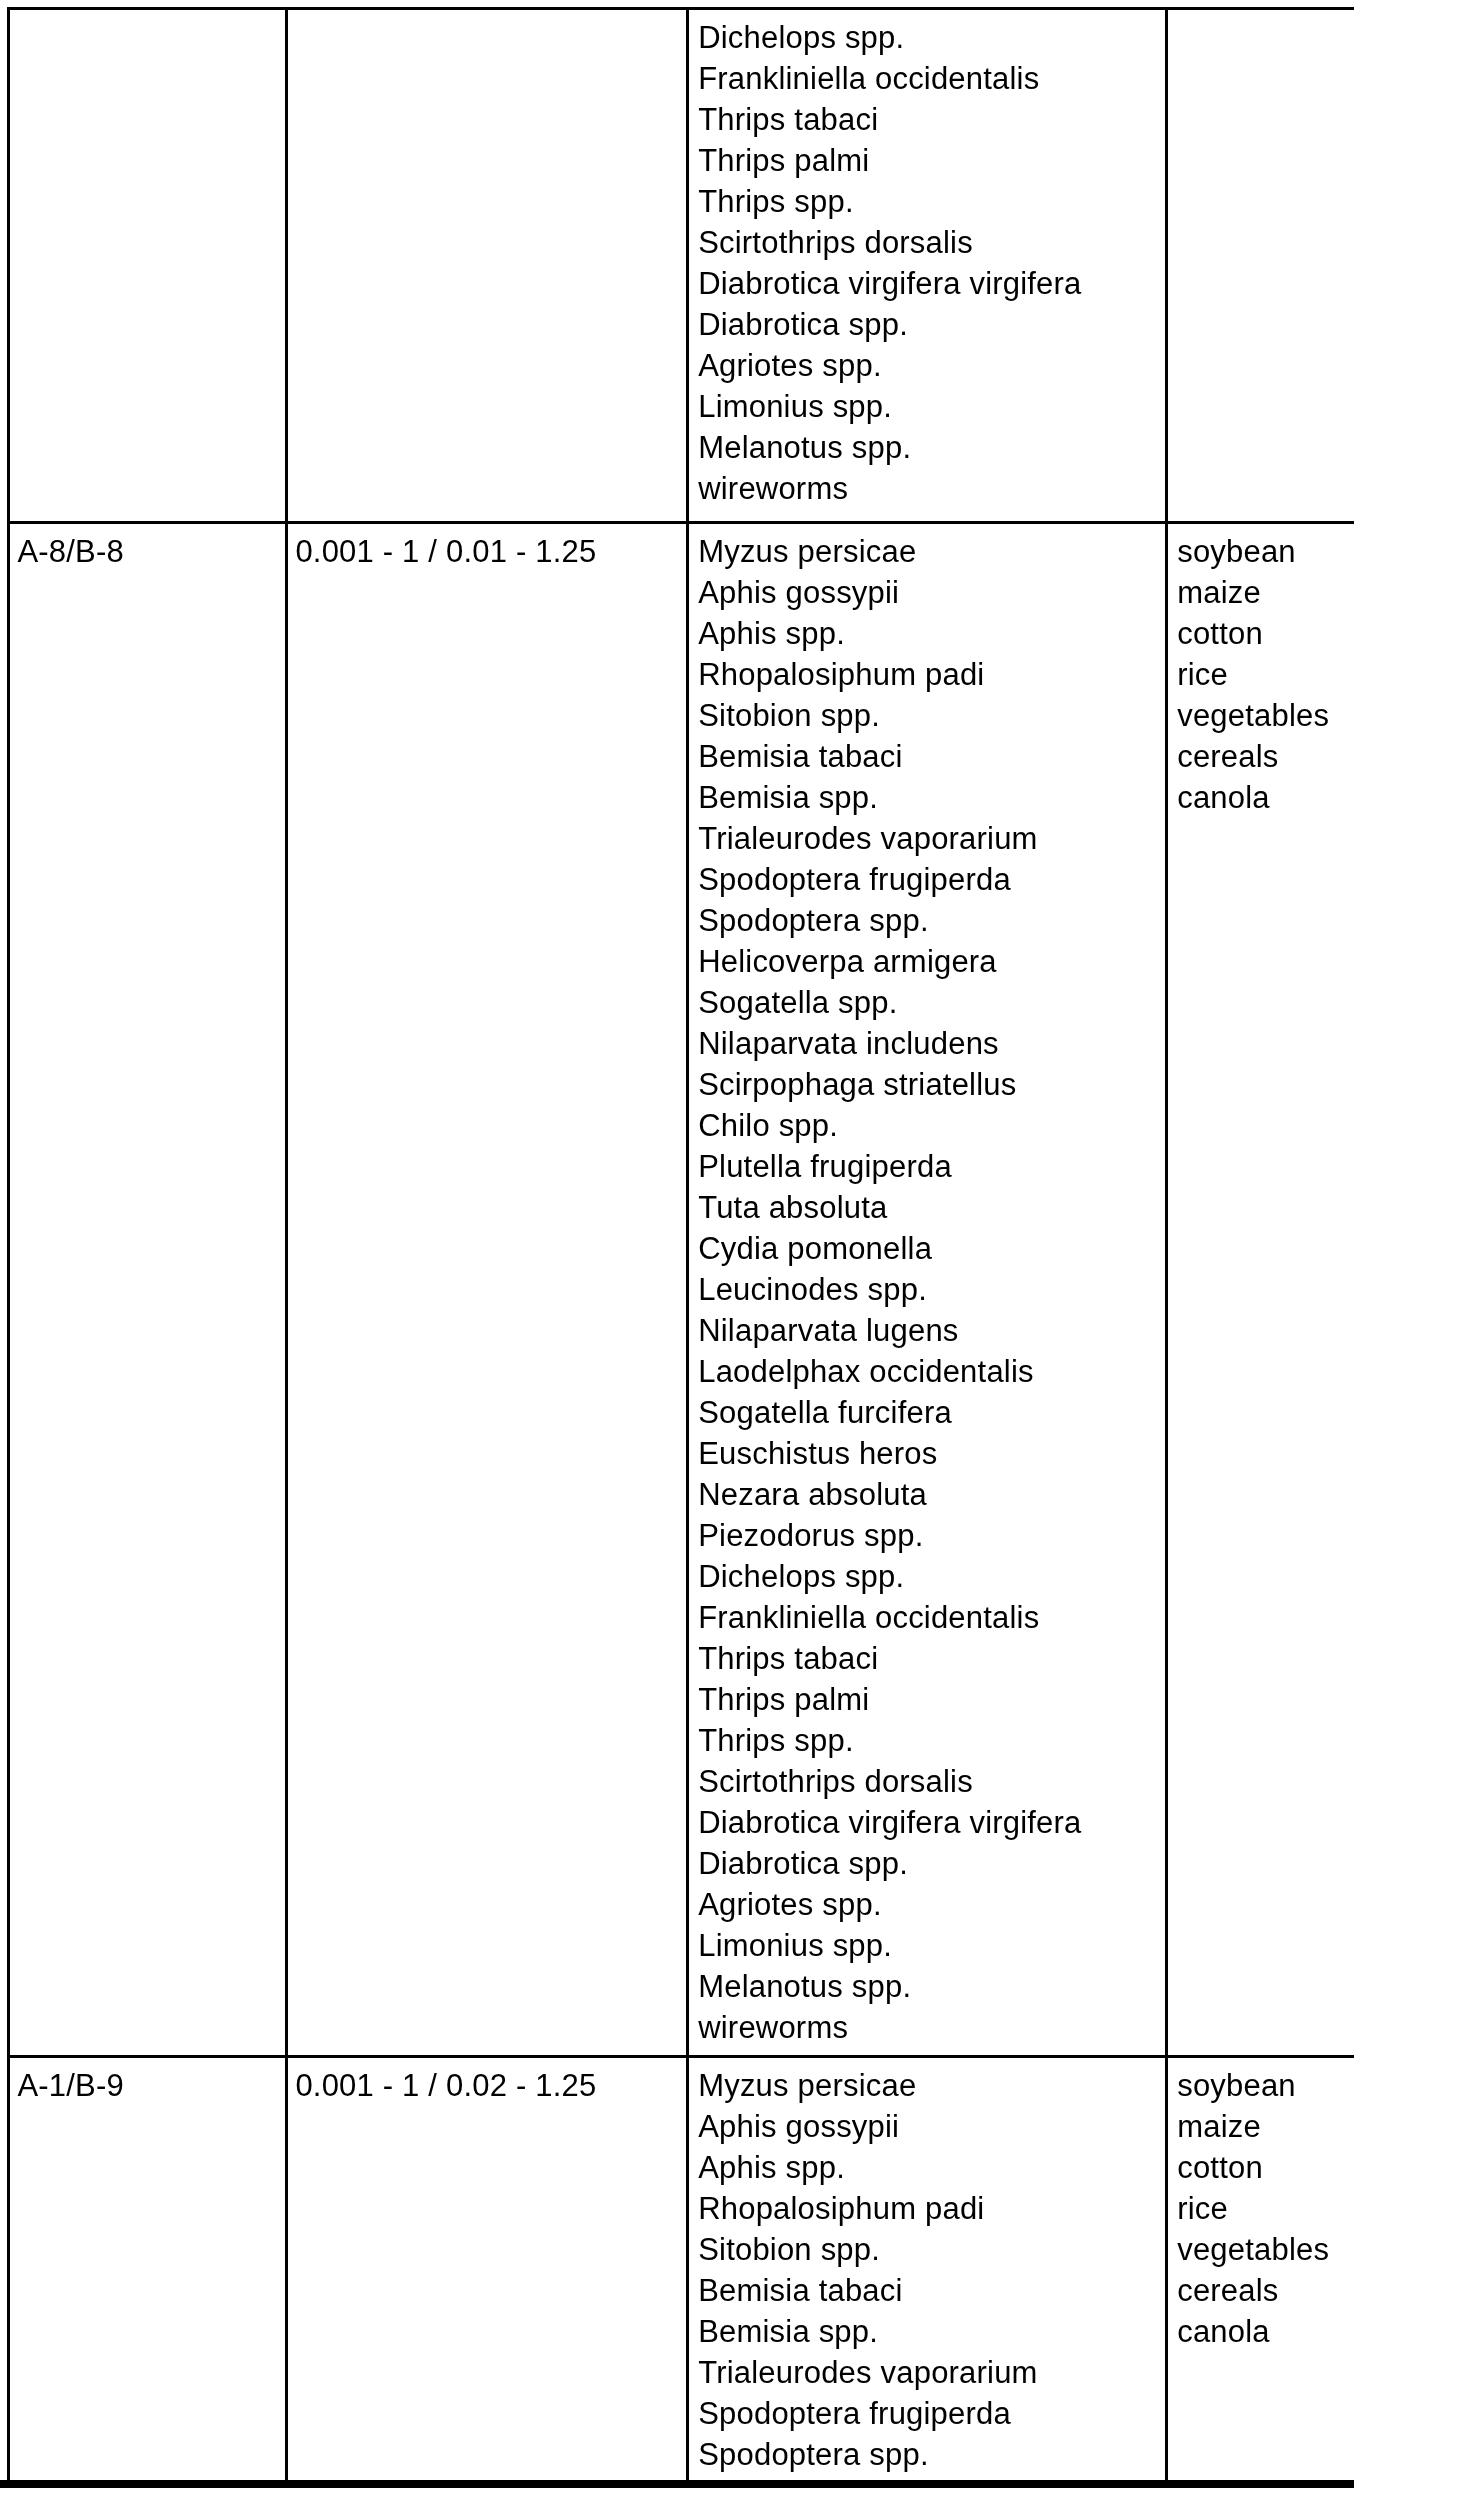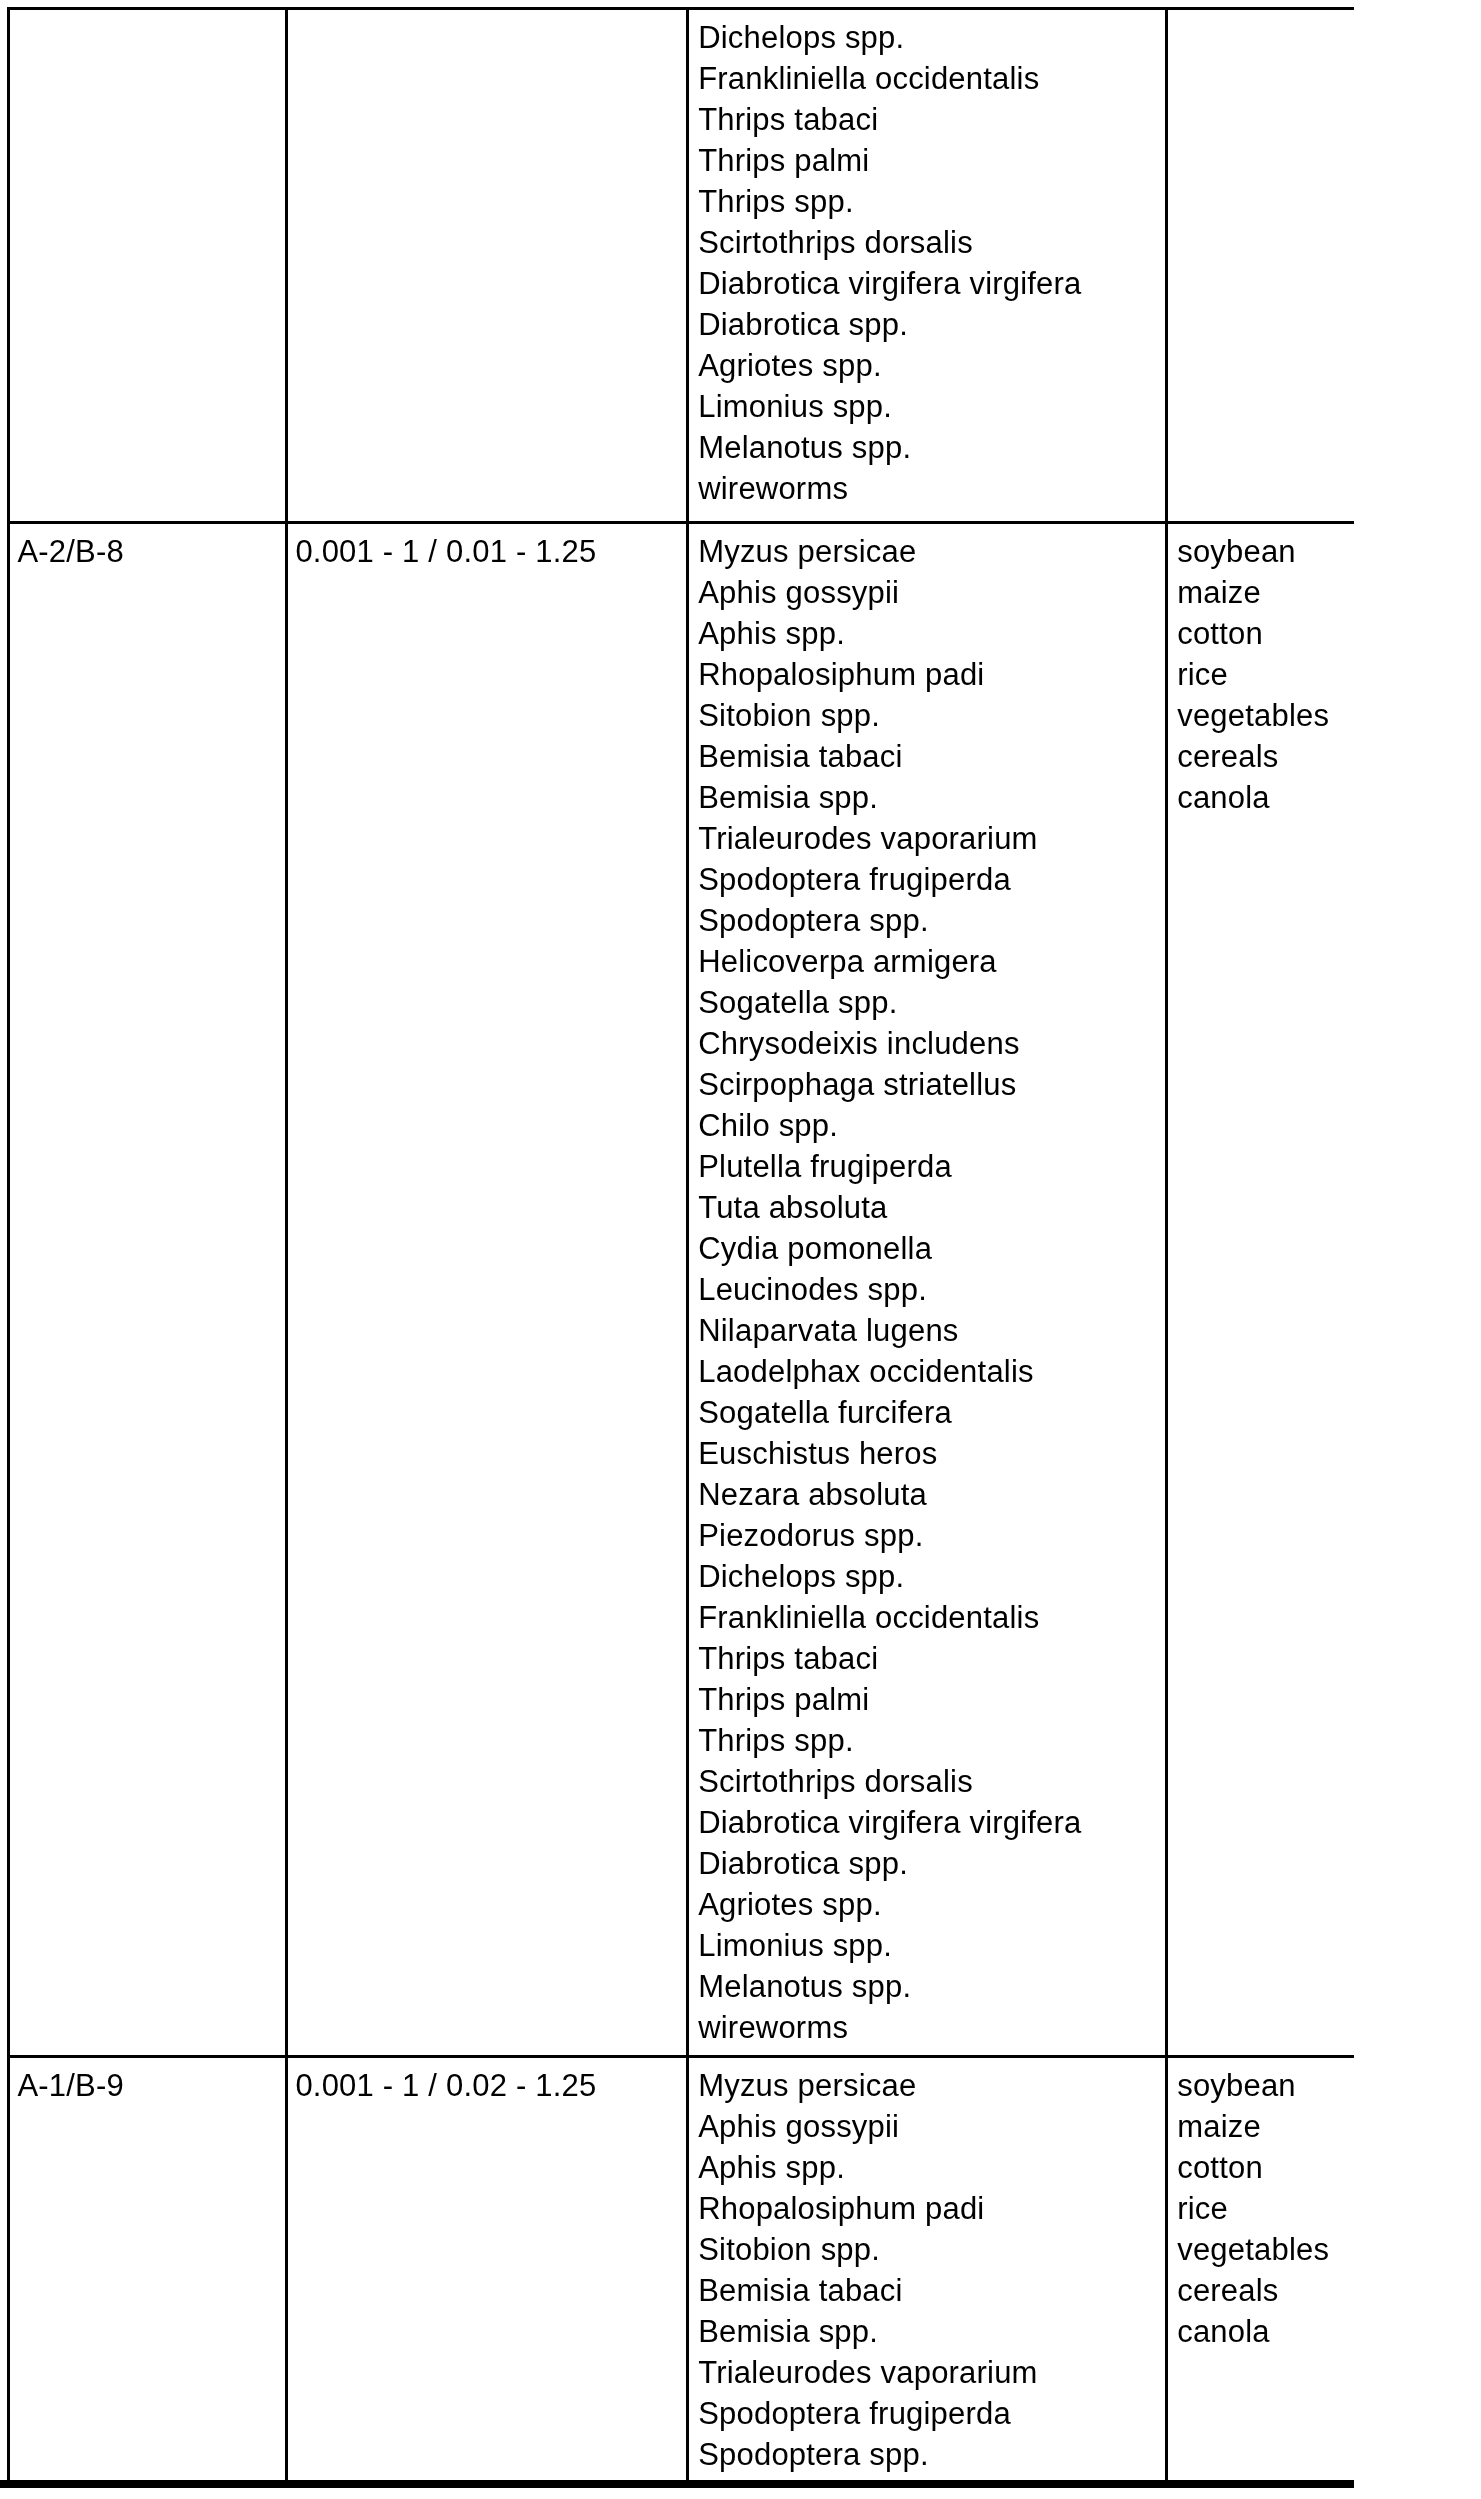--- a/index.html
+++ b/index.html
@@ -76,36 +76,36 @@
             <div class="line">Diabrotica virgifera virgifera</div>
             <div class="line">Diabrotica spp.</div>
             <div class="line">Agriotes spp.</div>
             <div class="line">Limonius spp.</div>
             <div class="line">Melanotus spp.</div>
             <div class="line">wireworms</div>
           </td>
       <td class="crops-col"></td>
     </tr>
     <tr class="row-2" style="height:1534px">
-      <td>A-2/B-8</td>
+      <td>A-8/B-8</td>
       <td>0.001 - 1 / 0.01 - 1.25</td>
       <td class="pests-col">
             <div class="line">Myzus persicae</div>
             <div class="line">Aphis gossypii</div>
             <div class="line">Aphis spp.</div>
             <div class="line">Rhopalosiphum padi</div>
             <div class="line">Sitobion spp.</div>
             <div class="line">Bemisia tabaci</div>
             <div class="line">Bemisia spp.</div>
             <div class="line">Trialeurodes vaporarium</div>
             <div class="line">Spodoptera frugiperda</div>
             <div class="line">Spodoptera spp.</div>
             <div class="line">Helicoverpa armigera</div>
             <div class="line">Sogatella spp.</div>
-            <div class="line">Chrysodeixis includens</div>
+            <div class="line">Nilaparvata includens</div>
             <div class="line">Scirpophaga striatellus</div>
             <div class="line">Chilo spp.</div>
             <div class="line">Plutella frugiperda</div>
             <div class="line">Tuta absoluta</div>
             <div class="line">Cydia pomonella</div>
             <div class="line">Leucinodes spp.</div>
             <div class="line">Nilaparvata lugens</div>
             <div class="line">Laodelphax occidentalis</div>
             <div class="line">Sogatella furcifera</div>
             <div class="line">Euschistus heros</div>

